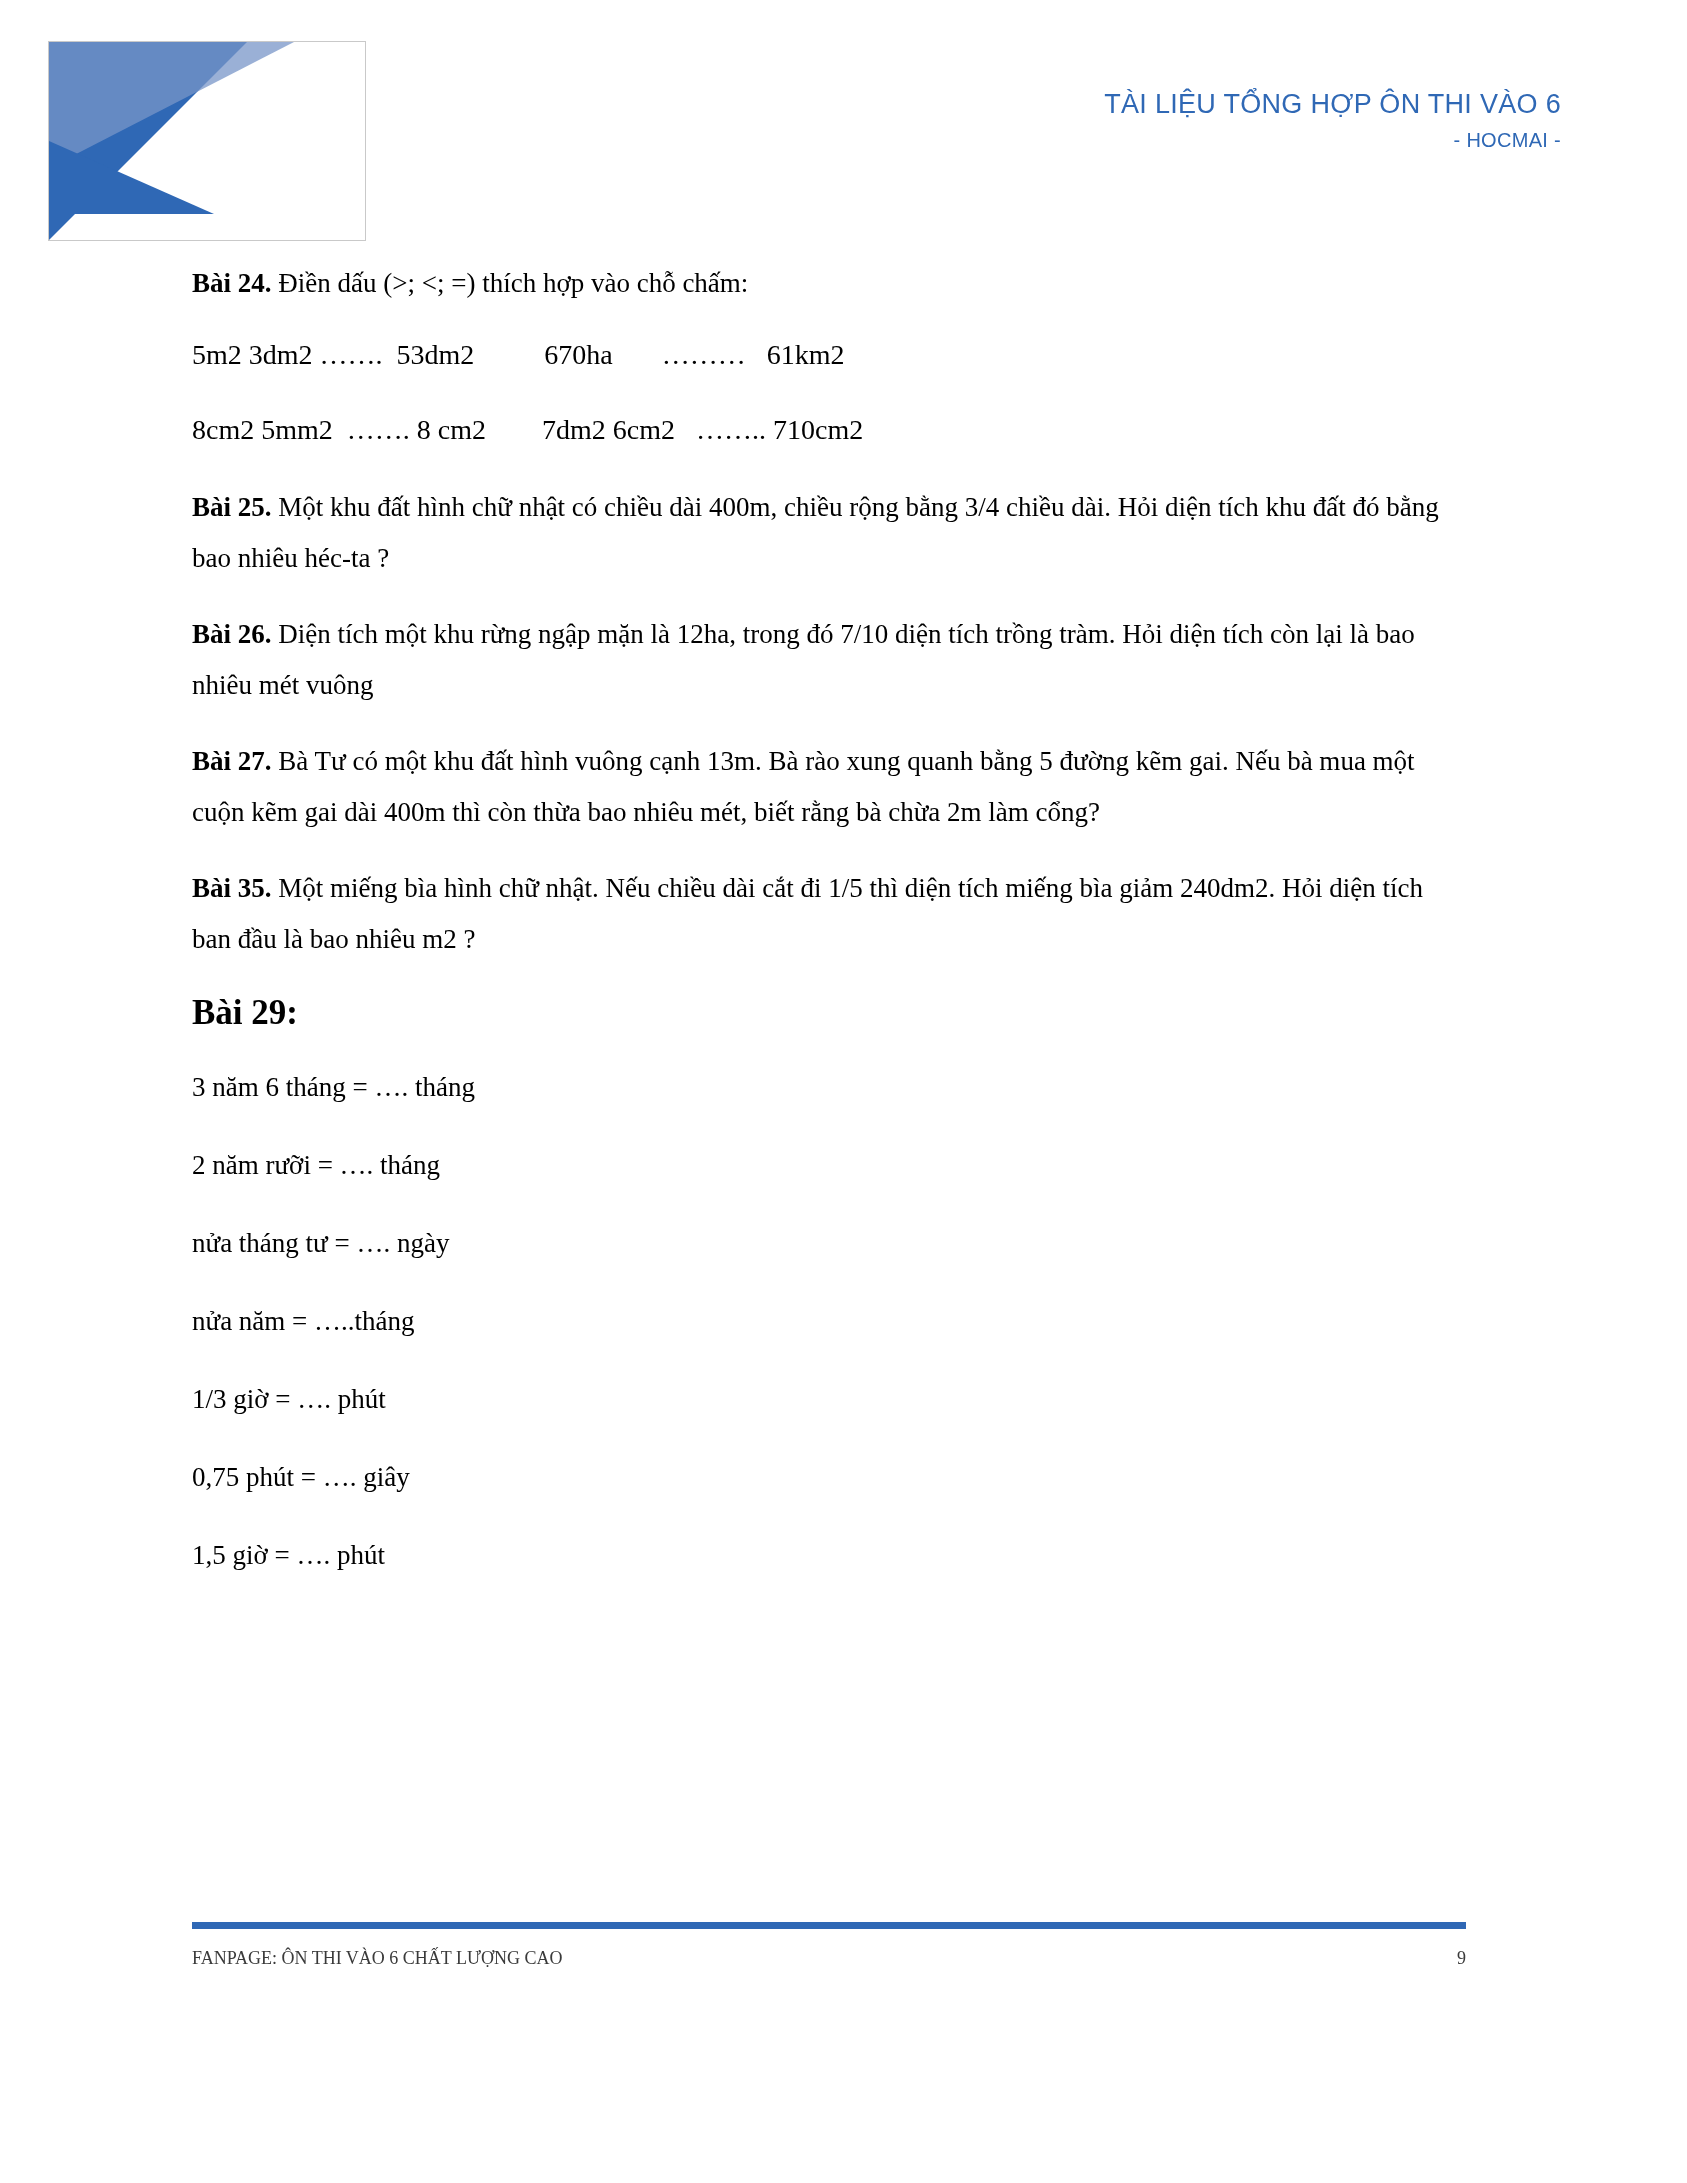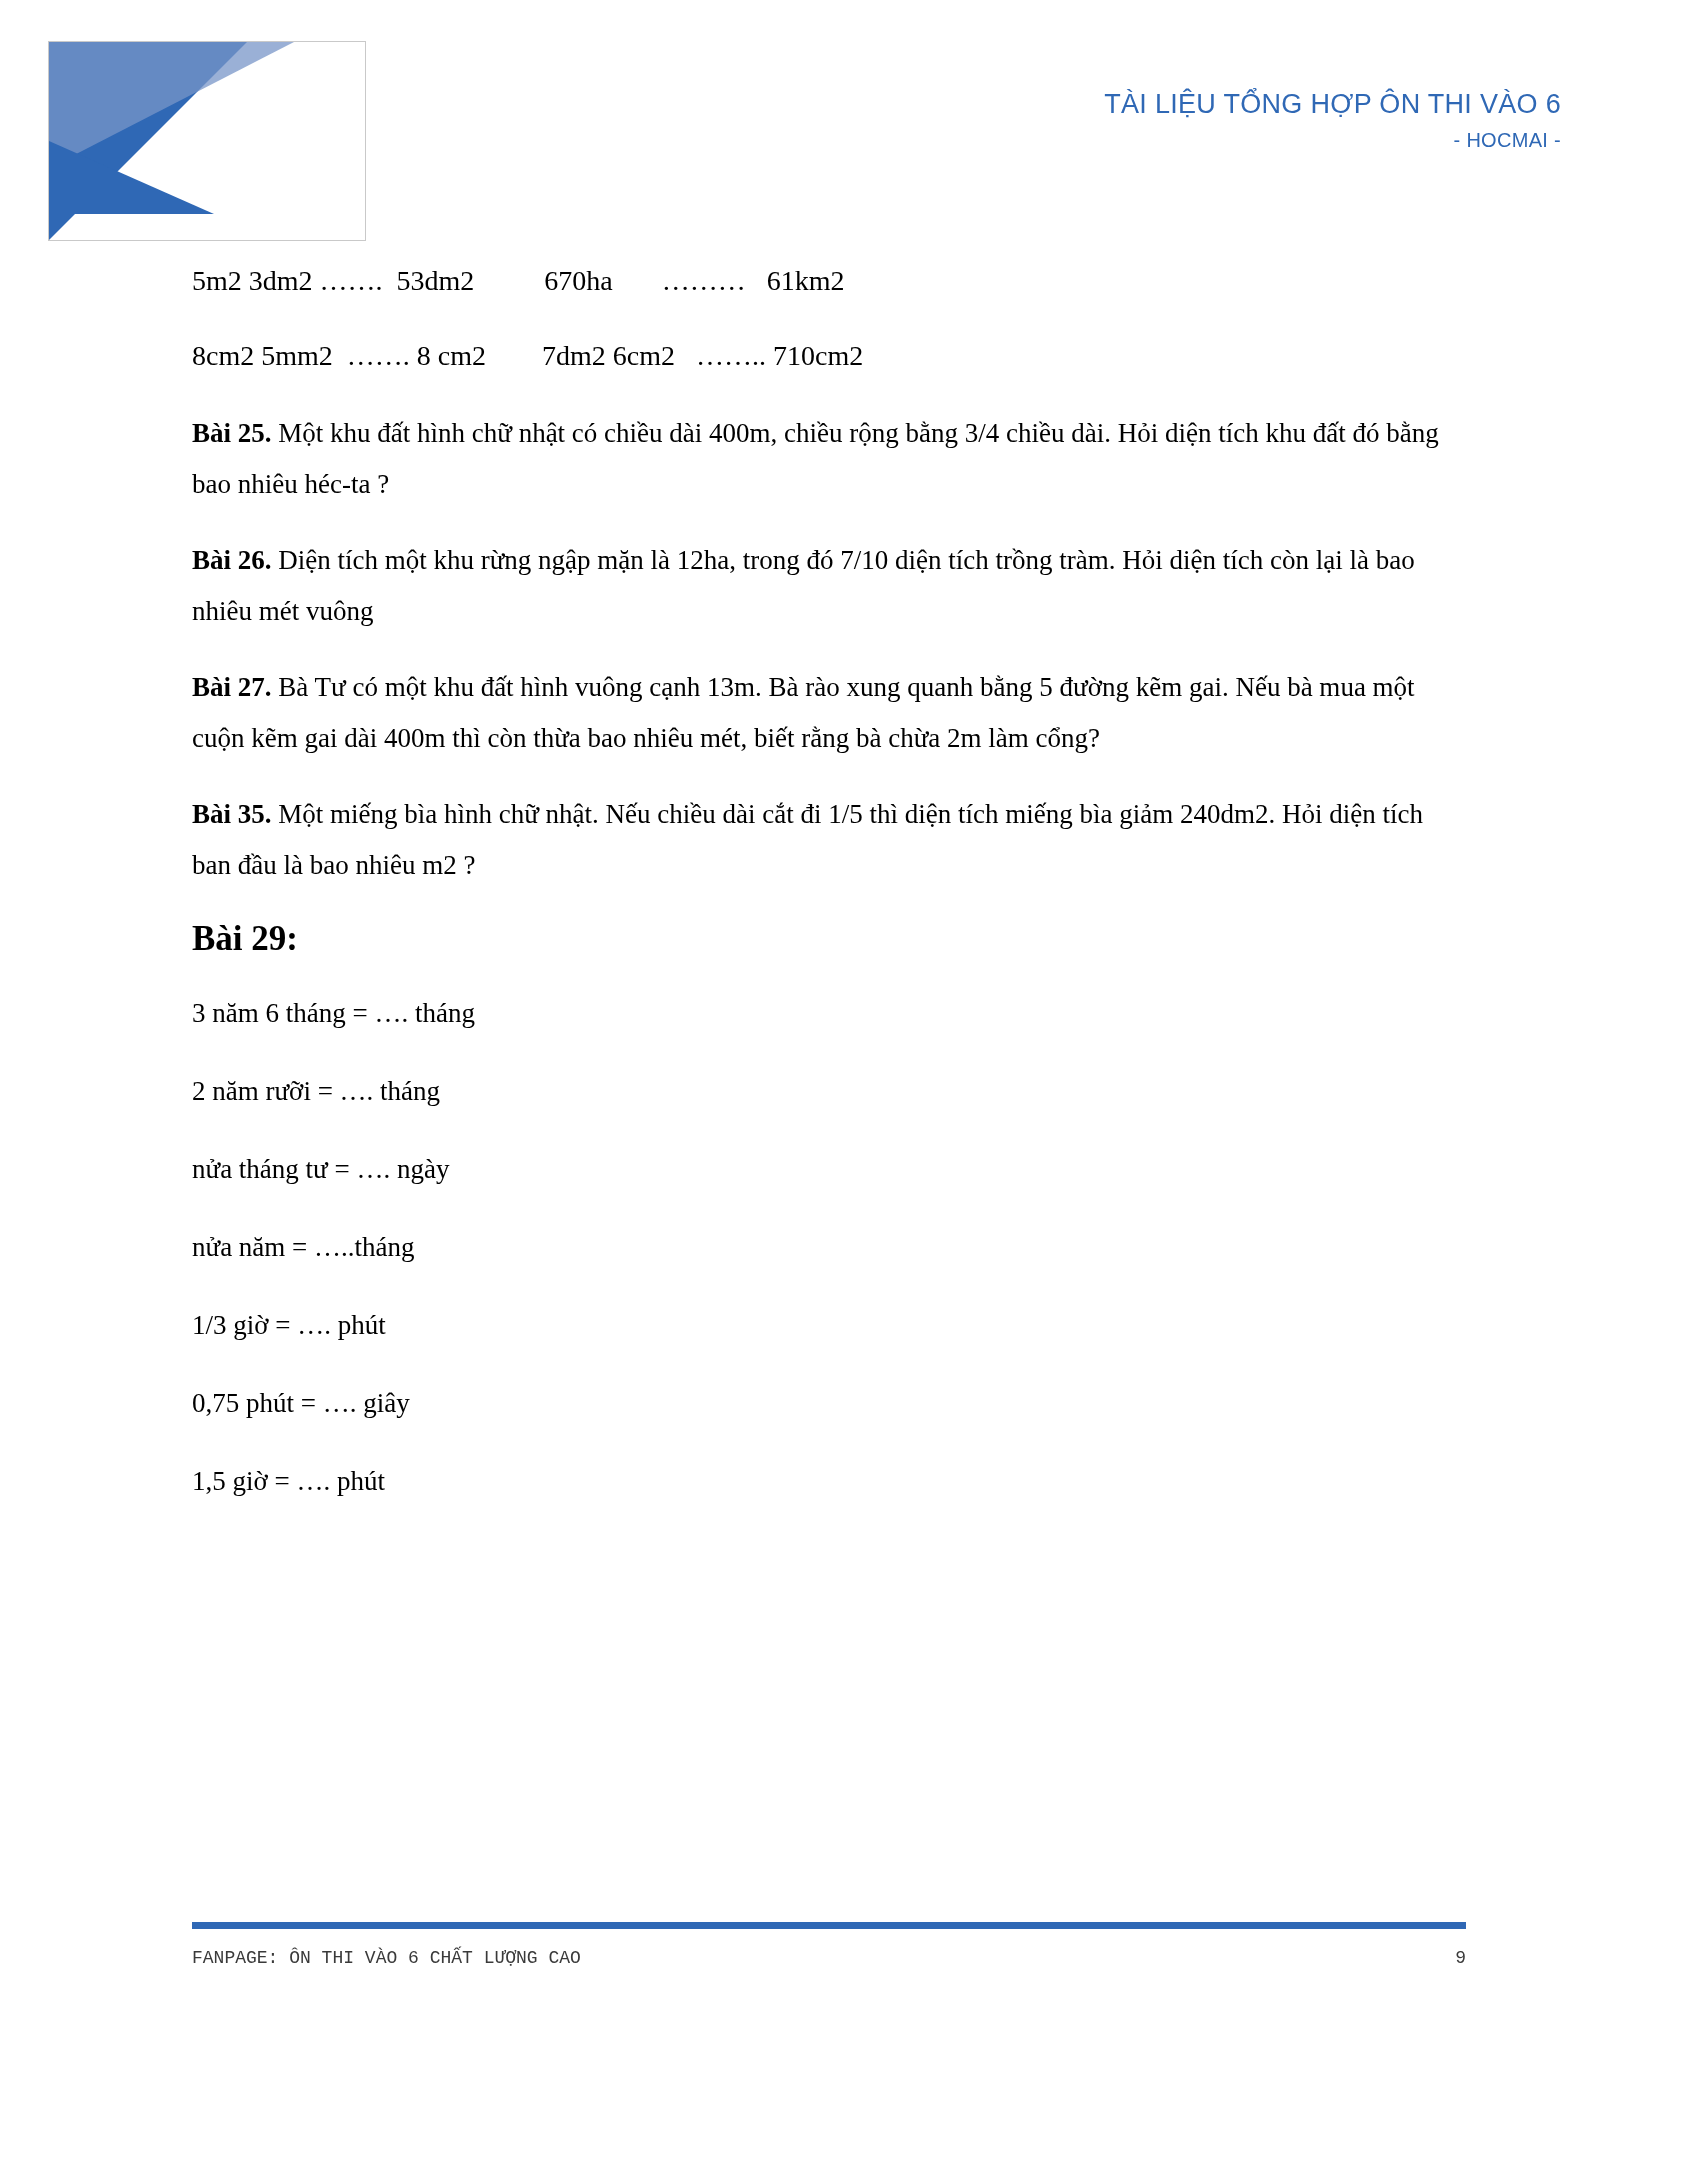--- a/index.html
+++ b/index.html
@@ -125,21 +125,21 @@
     top: 1922px;
     width: 1274px;
     height: 7.3px;
     background: #2f68b5;
   }
   .footer {
     position: absolute;
     left: 192px;
     top: 1948px;
     width: 1274px;
-    font-family: Liberation Mono, monospace;
+    font-family: Liberation Serif, serif;
     font-size: 18px;
     color: #3a3a3a;
     display: flex;
     justify-content: space-between;
     align-items: baseline;
   }
   .footer-right {
     font-size: 18px;
     color: #3a3a3a;
   }
@@ -154,20 +154,23 @@
     <div class="logo-wedge"></div>
   </div>
   <div class="header-text">
     <div class="header-line1">TÀI LIỆU TỔNG HỢP ÔN THI VÀO 6</div>
     <div class="header-line2">- HOCMAI -</div>
   </div>
 </div>
 
 <div class="content">
 
+  <p class="para tight">
+    <b>Bài 24.</b><span> Điền dấu (&gt;; &lt;; =) thích hợp vào chỗ chấm:</span>
+  </p>
 
   <p class="fill-row">5m2 3dm2 …….  53dm2          670ha       ………   61km2</p>
   <p class="fill-row">8cm2 5mm2  ……. 8 cm2        7dm2 6cm2   …….. 710cm2</p>
 
   <p class="para">
     <b>Bài 25.</b><span> Một khu đất hình chữ nhật có chiều dài 400m, chiều rộng bằng 3/4 chiều dài. Hỏi diện tích khu đất đó bằng bao nhiêu héc-ta ?</span>
   </p>
 
   <p class="para">
     <b>Bài 26.</b><span> Diện tích một khu rừng ngập mặn là 12ha, trong đó 7/10 diện tích trồng tràm. Hỏi diện tích còn lại là bao nhiêu mét vuông</span>

